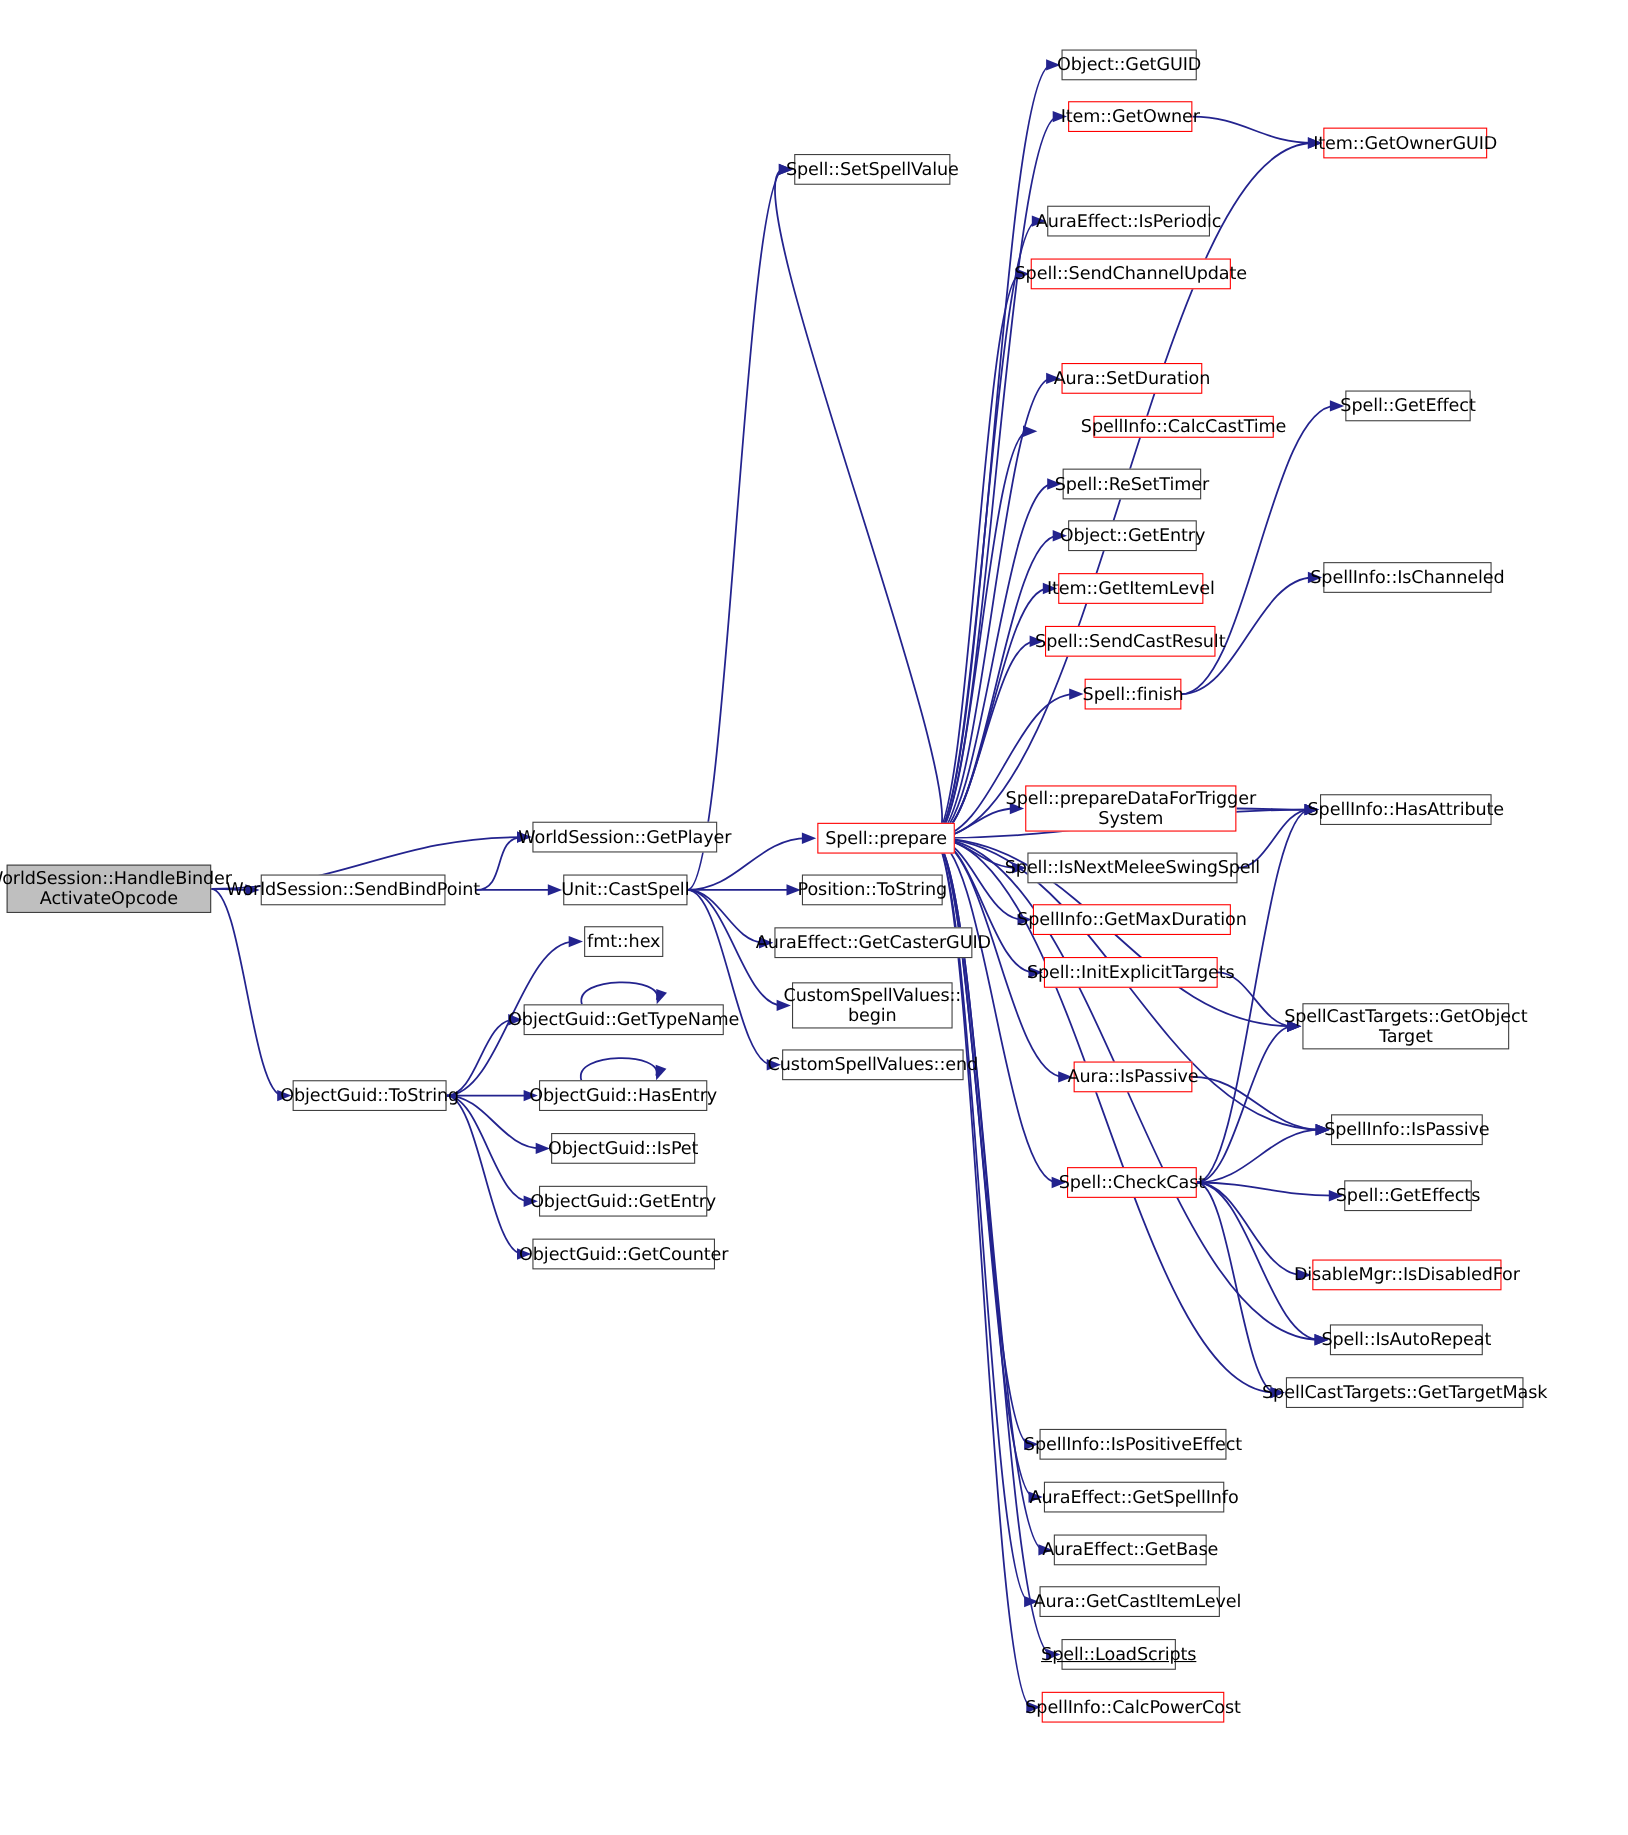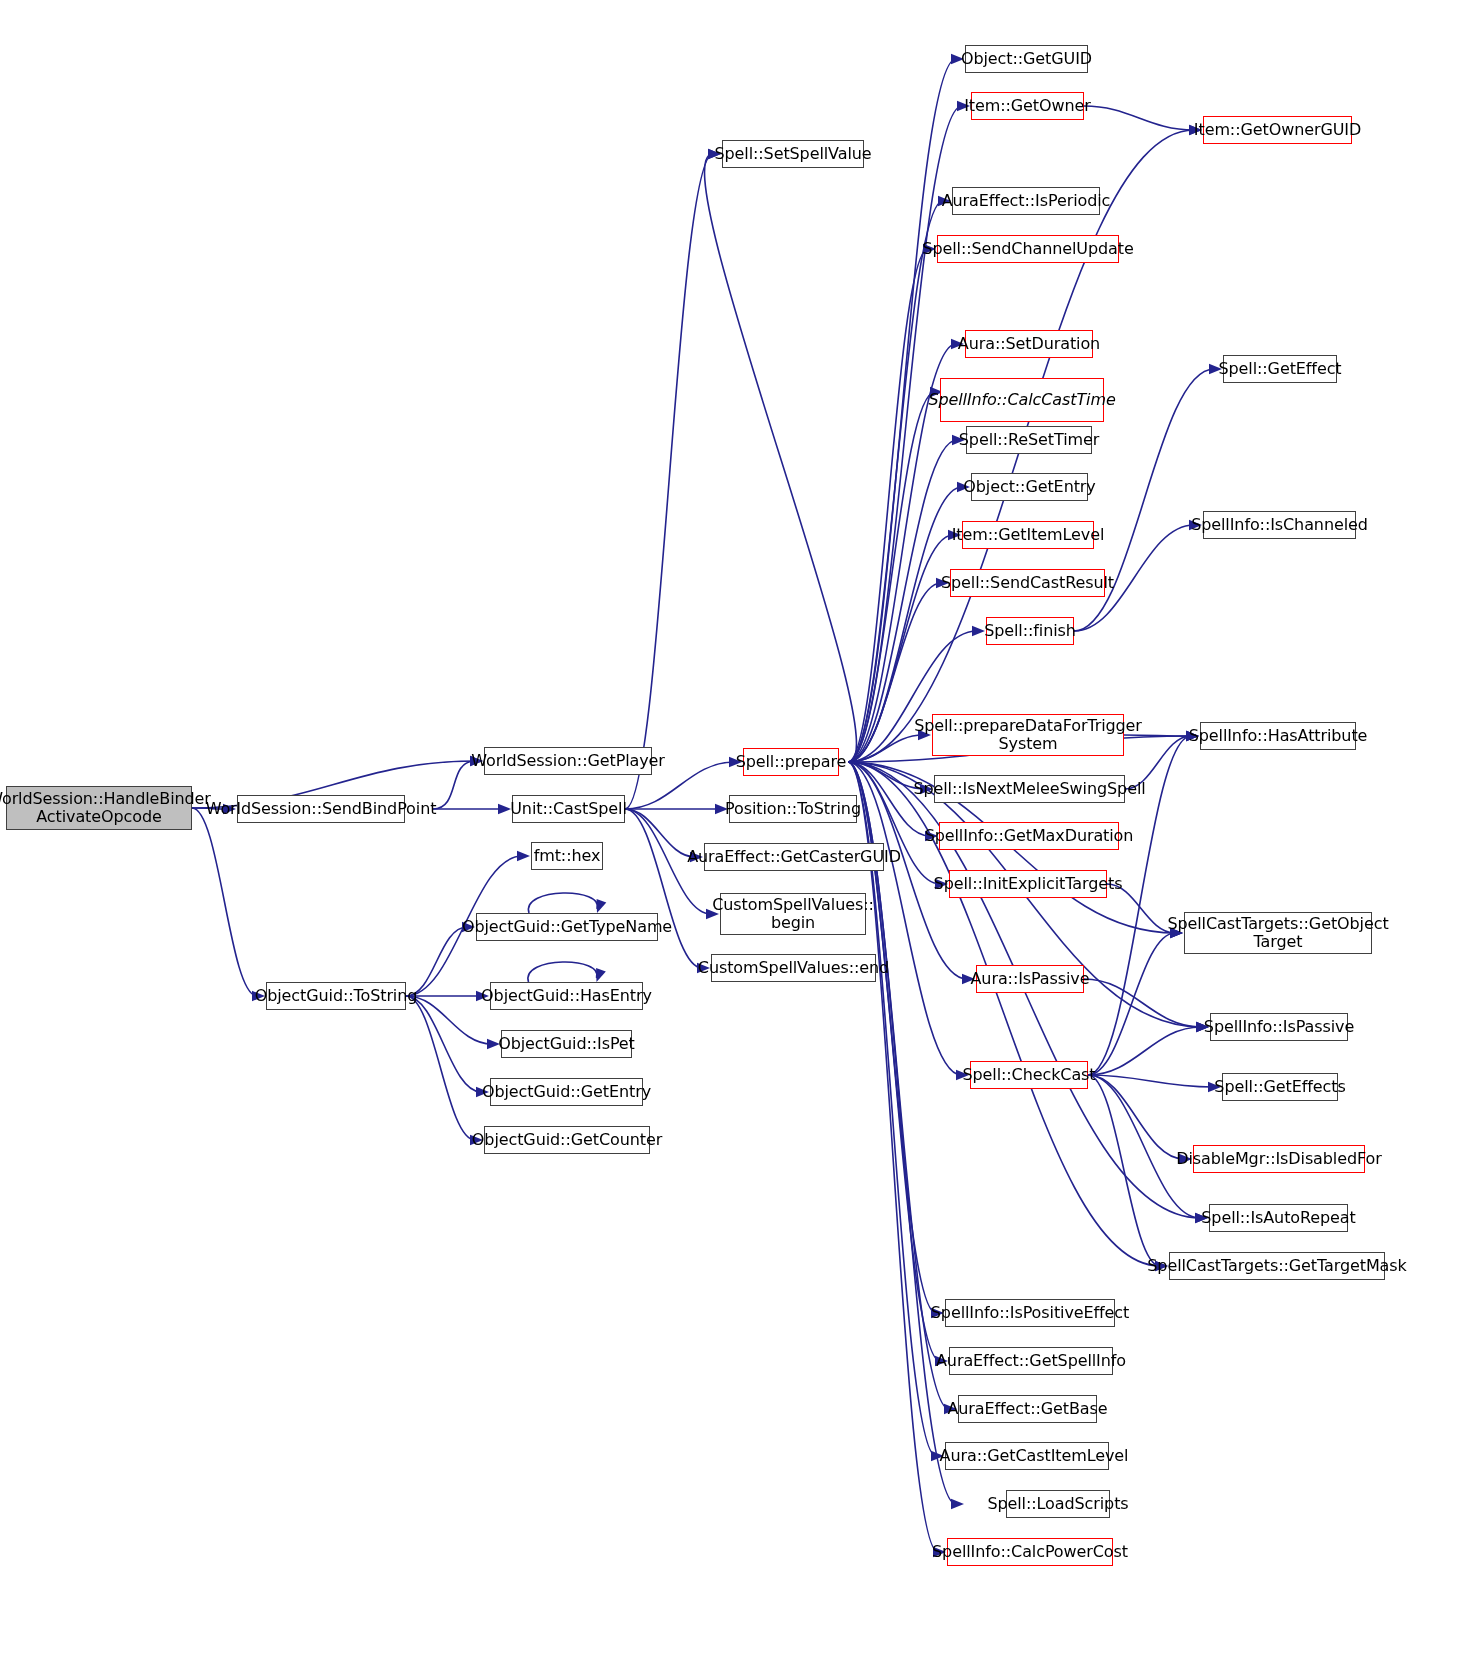--- a/index.html
+++ b/index.html
@@ -196,49 +196,49 @@
       <div class="node" style="left: 484px; top: 747px; width: 168px; height: 28px;">WorldSession::GetPlayer</div>
       <div class="node" style="left: 512px; top: 795px; width: 113px; height: 28px;">Unit::CastSpell</div>
       <div class="node" style="left: 266px; top: 982px; width: 140px; height: 28px;">ObjectGuid::ToString</div>
       <div class="node" style="left: 531px; top: 842px; width: 72px; height: 28px;">fmt::hex</div>
       <div class="node" style="left: 476px; top: 913px; width: 182px; height: 28px;">ObjectGuid::GetTypeName</div>
       <div class="node" style="left: 490px; top: 982px; width: 153px; height: 28px;">ObjectGuid::HasEntry</div>
       <div class="node" style="left: 501px; top: 1030px; width: 131px; height: 28px;">ObjectGuid::IsPet</div>
       <div class="node" style="left: 490px; top: 1078px; width: 153px; height: 28px;">ObjectGuid::GetEntry</div>
       <div class="node" style="left: 484px; top: 1126px; width: 166px; height: 28px;">ObjectGuid::GetCounter</div>
       <div class="node" style="left: 722px; top: 140px; width: 142px; height: 28px;">Spell::SetSpellValue</div>
-      <div class="node red" style="left: 743px; top: 748px; width: 96px; height: 28px;">Spell::prepare</div>
+      <div class="node red" style="left: 743px; top: 748px; width: 125px; height: 28px;">Spell::prepare</div>
       <div class="node" style="left: 729px; top: 795px; width: 128px; height: 28px;">Position::ToString</div>
       <div class="node" style="left: 704px; top: 843px; width: 180px; height: 28px;">AuraEffect::GetCasterGUID</div>
       <div class="node" style="left: 720px; top: 893px; width: 146px; height: 42px;">CustomSpellValues::
 begin</div>
       <div class="node" style="left: 711px; top: 954px; width: 165px; height: 28px;">CustomSpellValues::end</div>
       <div class="node" style="left: 965px; top: 45px; width: 123px; height: 28px;">Object::GetGUID</div>
       <div class="node red" style="left: 971px; top: 92px; width: 113px; height: 28px; text-align: center;">Item::GetOwner</div>
       <div class="node" style="left: 952px; top: 187px; width: 148px; height: 28px;">AuraEffect::IsPeriodic</div>
       <div class="node red" style="left: 937px; top: 235px; width: 182px; height: 28px;">Spell::SendChannelUpdate</div>
       <div class="node red" style="left: 965px; top: 330px; width: 128px; height: 28px;">Aura::SetDuration</div>
-      <div class="node red" style="left: 940px; top: 378px; width: 164px; height: 44px; font-style: italic;">SpellInfo::CalcCastTime</div>
+      <div class="node red" style="left: 994px; top: 378px; width: 164px; height: 20px;">SpellInfo::CalcCastTime</div>
       <div class="node" style="left: 966px; top: 426px; width: 126px; height: 28px;">Spell::ReSetTimer</div>
       <div class="node" style="left: 971px; top: 473px; width: 117px; height: 28px;">Object::GetEntry</div>
       <div class="node red" style="left: 962px; top: 521px; width: 132px; height: 28px;">Item::GetItemLevel</div>
       <div class="node red" style="left: 950px; top: 569px; width: 155px; height: 28px;">Spell::SendCastResult</div>
       <div class="node red" style="left: 986px; top: 617px; width: 88px; height: 28px;">Spell::finish</div>
       <div class="node red" style="left: 932px; top: 714px; width: 192px; height: 42px;">Spell::prepareDataForTrigger
 System</div>
       <div class="node" style="left: 934px; top: 775px; width: 191px; height: 28px;">Spell::IsNextMeleeSwingSpell</div>
       <div class="node red" style="left: 939px; top: 822px; width: 180px; height: 28px;">SpellInfo::GetMaxDuration</div>
       <div class="node red" style="left: 949px; top: 870px; width: 158px; height: 28px;">Spell::InitExplicitTargets</div>
       <div class="node red" style="left: 976px; top: 965px; width: 108px; height: 28px;">Aura::IsPassive</div>
       <div class="node red" style="left: 970px; top: 1061px; width: 118px; height: 28px;">Spell::CheckCast</div>
       <div class="node" style="left: 945px; top: 1299px; width: 170px; height: 28px;">SpellInfo::IsPositiveEffect</div>
       <div class="node" style="left: 949px; top: 1347px; width: 164px; height: 28px;">AuraEffect::GetSpellInfo</div>
       <div class="node" style="left: 958px; top: 1395px; width: 139px; height: 28px;">AuraEffect::GetBase</div>
       <div class="node" style="left: 945px; top: 1442px; width: 164px; height: 28px; padding-left: 18px;">Aura::GetCastItemLevel</div>
-      <div class="node" style="left: 1006px; top: 1490px; width: 104px; height: 28px;">Spell::LoadScripts</div>
+      <div class="node" style="left: 965px; top: 1490px; width: 104px; height: 28px; text-decoration: underline;">Spell::LoadScripts</div>
       <div class="node red" style="left: 947px; top: 1538px; width: 166px; height: 28px;">SpellInfo::CalcPowerCost</div>
       <div class="node red" style="left: 1203px; top: 116px; width: 149px; height: 28px;">Item::GetOwnerGUID</div>
       <div class="node" style="left: 1223px; top: 355px; width: 114px; height: 28px;">Spell::GetEffect</div>
       <div class="node" style="left: 1203px; top: 511px; width: 153px; height: 28px;">SpellInfo::IsChanneled</div>
       <div class="node" style="left: 1200px; top: 722px; width: 156px; height: 28px;">SpellInfo::HasAttribute</div>
       <div class="node" style="left: 1184px; top: 912px; width: 188px; height: 42px;">SpellCastTargets::GetObject
 Target</div>
       <div class="node" style="left: 1210px; top: 1013px; width: 138px; height: 28px;">SpellInfo::IsPassive</div>
       <div class="node" style="left: 1222px; top: 1073px; width: 116px; height: 28px;">Spell::GetEffects</div>
       <div class="node red" style="left: 1193px; top: 1145px; width: 172px; height: 28px;">DisableMgr::IsDisabledFor</div>

